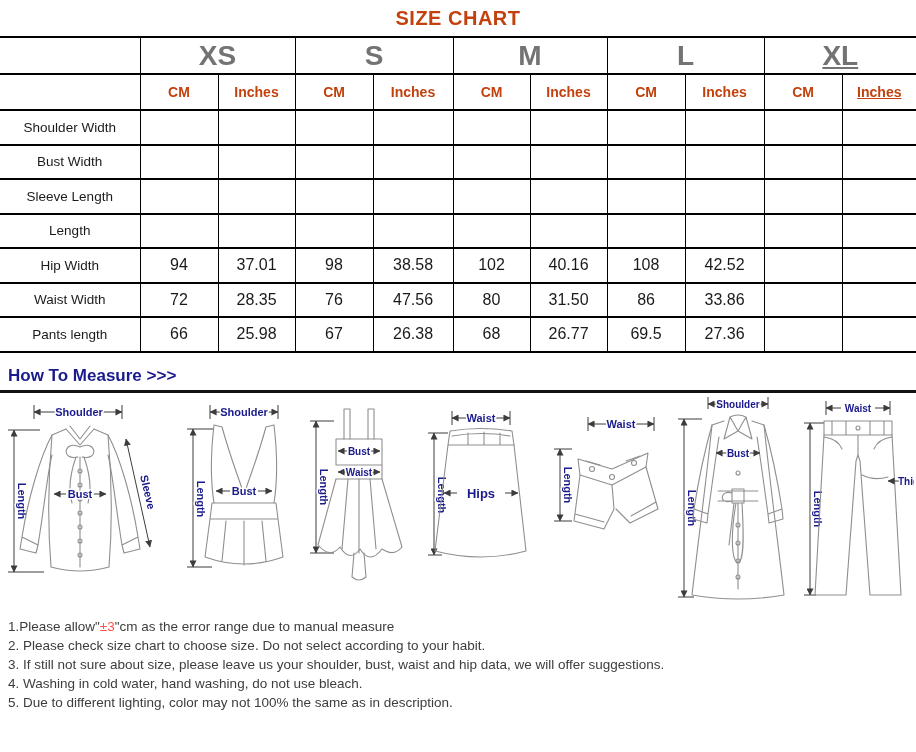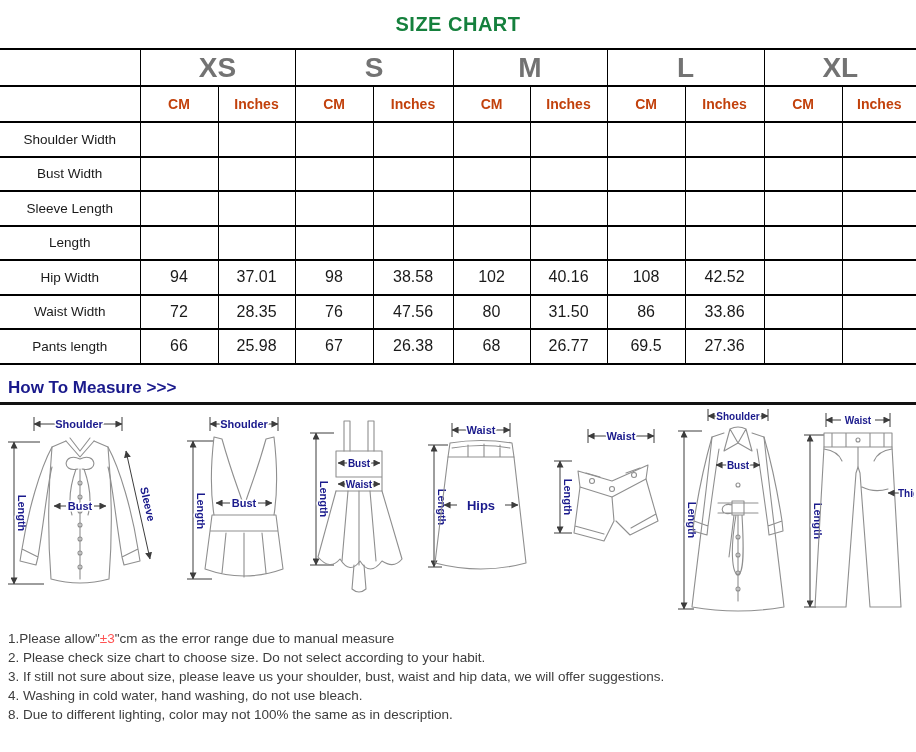--- a/index.html
+++ b/index.html
@@ -1,27 +1,27 @@
 <!DOCTYPE html>
 <html><head>
 <meta charset="utf-8">
 <style>
   * { box-sizing: border-box; margin: 0; padding: 0; }
   html,body { width:916px; height:752px; background:#fff; overflow:hidden;
               font-family:"Liberation Sans", sans-serif; color:#1a1a1a; }
 
-  .page-title { height:48px; display:flex; align-items:center; justify-content:center;
-                font-size:20px; font-weight:bold; letter-spacing:0.5px; color:#15803d; }
+  .page-title { height:36px; display:flex; align-items:center; justify-content:center;
+                font-size:20px; font-weight:bold; letter-spacing:0.5px; color:#c2410c; }
 
   
   table.size-table { width:916px; border-collapse:collapse; table-layout:fixed; }
   table.size-table td { border:1px solid #000; border-top-width:2px; text-align:center;
                         vertical-align:middle; background:#fff; overflow:hidden; }
   table.size-table tr > td:first-child { border-left:none; }
-  table.size-table tr > td:last-child  { border-right:none; }
+  table.size-table tr > td:last-child  { border-right:none;text-decoration:underline; }
   table.size-table tbody tr:last-child td { border-bottom-width:2px; }
   td.shaded { background:#d8dde5; }
   tr.sizes-row td { height:37px; font-size:28px; font-weight:bold; color:#737373; }
   tr.sizes-row td.corner { background:#fff; }
   tr.units-row td { height:36px; font-size:14px; font-weight:bold; color:#c2410c; }
   td.rowlabel { font-size:13.5px; color:#1a1a1a; }
   tbody td { height:34.5px; font-size:16px; color:#1a1a1a; }
 
   
   .measure-heading { margin:13px 8px 4px 8px; font-size:17px; font-weight:bold; color:#1a1a8c; }
@@ -317,14 +317,14 @@
     <line class="dim" x1="88" y1="84" x2="101" y2="84" marker-start="url(#ah)"></line>
     <text class="lbl lbl-start" x="98" y="88" style="font-size:10px">Thigh</text>
   </svg>
 </div>
 
 <div class="notes">
   <div><span>1.Please allow"</span><span class="note-red">±3</span><span>"cm as the error range due to manual measure</span></div>
   <div>2. Please check size chart to choose size. Do not select according to your habit.</div>
   <div>3. If still not sure about size, please leave us your shoulder, bust, waist and hip data, we will offer suggestions.</div>
   <div>4. Washing in cold water, hand washing, do not use bleach.</div>
-  <div>8. Due to different lighting, color may not 100% the same as in description.</div>
+  <div>5. Due to different lighting, color may not 100% the same as in description.</div>
 </div>
 
 </body></html>

